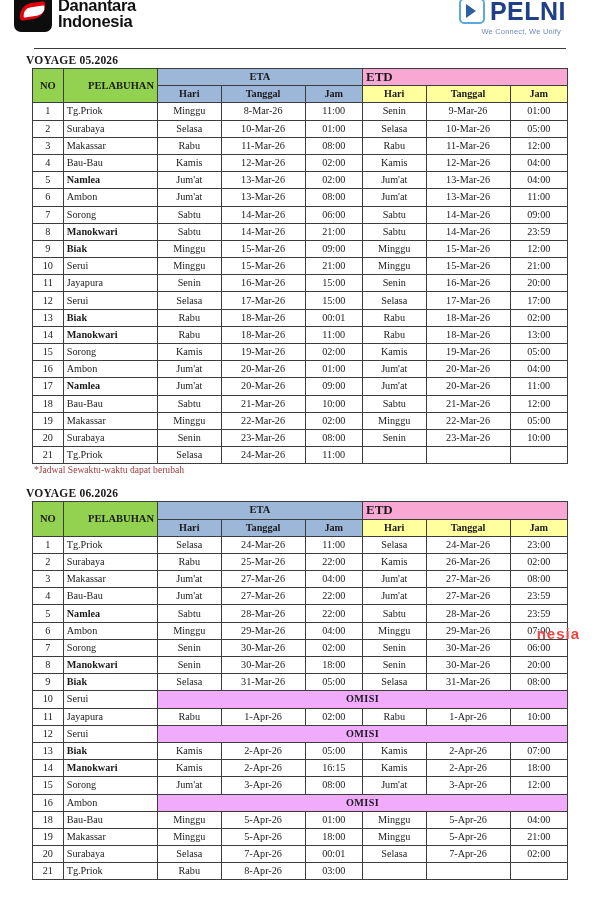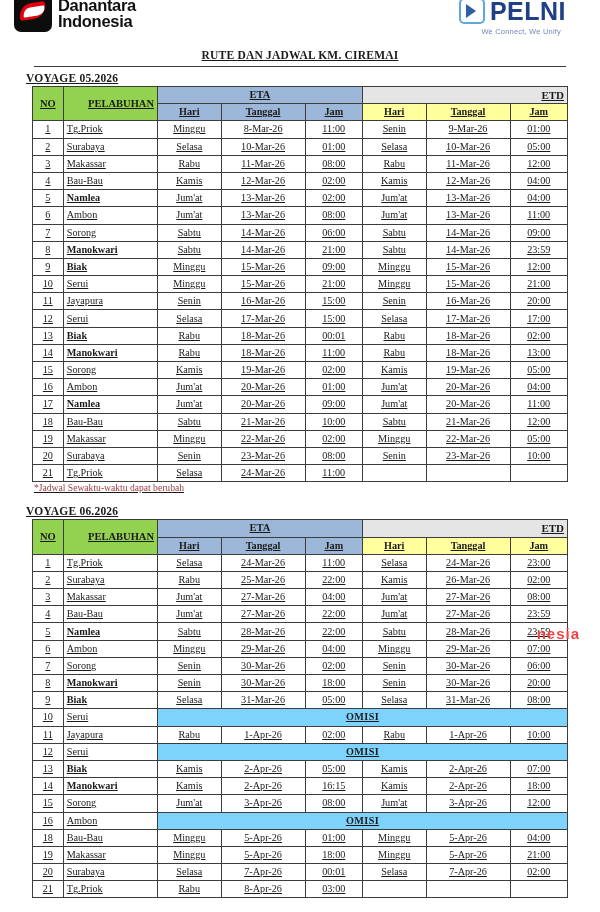--- a/index.html
+++ b/index.html
@@ -4,21 +4,21 @@
 <style>
   * { box-sizing: border-box; }
   html, body {
     margin: 0; padding: 0;
     width: 600px; height: 912px;
     background: #ffffff;
     font-family: "Liberation Serif", serif;
     color: #1a1a1a;
     overflow: hidden;
   }
-  .page { position: relative; width: 600px; height: 644px; background:#fff;text-decoration:underline; }
+  .page { position: relative; width: 600px; height: 644px; background:#fff; }
 
   
   .logo-row { position: relative; height: 44px; }
   .danantara {
     position: absolute; left: 14px; top: -6px;
     display: flex; align-items: center; gap: 6px;
   }
   .dan-mark {
     width: 38px; height: 38px; background:#0d0d0d;
     border-radius: 7px; position: relative; overflow: hidden;
@@ -94,35 +94,35 @@
   table.sched th, table.sched td {
     border: 0.9px solid #3d3d3d;
     padding: 1px 3px;
     height: 17.2px;
     line-height: 14px;
     vertical-align: middle;
   }
   th.h-no      { background:#93d150; width: 30px; text-align:center; font-weight:bold; font-size:10.5px; }
   th.h-port    { background:#93d150; width: 92px; text-align:right; font-weight:bold; font-size:10.5px; }
   th.h-eta     { background:#9cb7d8; text-align:center; font-weight:bold; font-size:10.5px; }
-  th.h-etd     { background:#e5e5e5; text-align:right; font-weight:bold; font-size:11px; }
+  th.h-etd     { background:#f9a8d4; text-align:left; font-weight:bold; font-size:13px; }
   th.s-eta     { background:#9cb7d8; text-align:center; font-weight:bold; font-size:10.2px; }
   th.s-etd     { background:#ffff9e; text-align:center; font-weight:bold; font-size:10.2px; }
   col.c-no   { width: 30px; }
   col.c-port { width: 92px; }
   col.c-hari { width: 62px; }
   col.c-tgl  { width: 82px; }
   col.c-jam  { width: 56px; }
 
   td.no   { text-align:center; }
   td.port { text-align:left; padding-left:6px; }
   td.port.bold { font-weight:bold; }
   td.hari, td.tgl, td.jam { text-align:center; }
   td.omisi {
-    background:#7dd3fc; text-align:center; font-weight:bold;
+    background:#f0abfc; text-align:center; font-weight:bold;
     letter-spacing:0.4px;
   }
   .note {
     color:#9d3b3b; font-size:9.6px; margin: 0 0 0 34px;
     font-family:"Liberation Serif", serif;
   }
   .watermark {
     position:absolute; right: 20px; bottom: 2px;
     font-family:"Liberation Sans", sans-serif;
     font-size: 15px; color: #ef4444; letter-spacing: 1px;
@@ -149,21 +149,20 @@
     <div class="pelni">
       <div class="pelni-main">
         <div class="pelni-mark"></div>
         <div class="pelni-word">PELNI</div>
       </div>
       <div class="pelni-tag">We Connect, We Unify</div>
     </div>
   </div>
 
   <div class="doc-title">
-    <div>RUTE DAN JADWAL KM. CIREMAI</div>
   </div>
   <div class="rule"></div>
 
   <div class="voyage-label">VOYAGE 05.2026</div>
   <div class="tbl-wrap">
     <table class="sched">
       <colgroup>
         <col class="c-no">
           <col class="c-port">
         <col class="c-hari">

